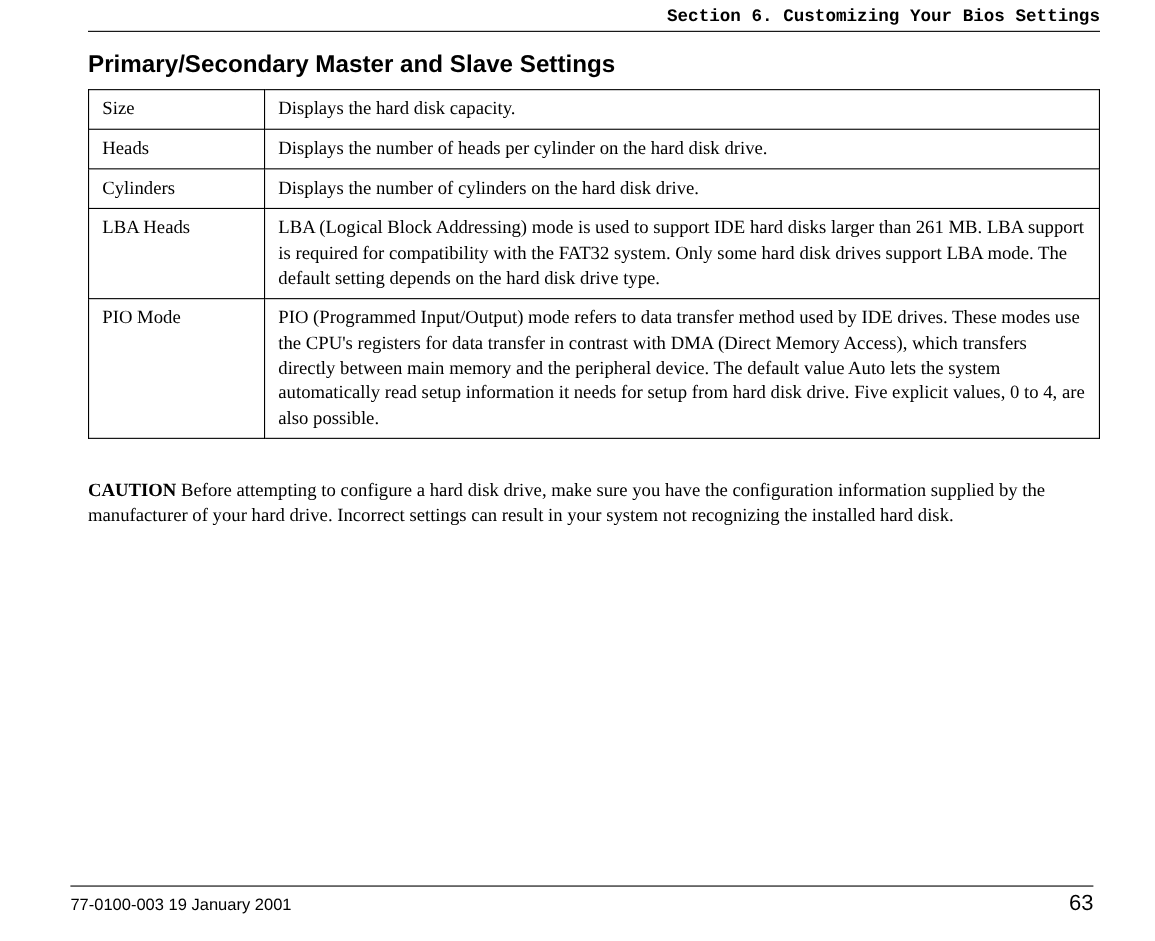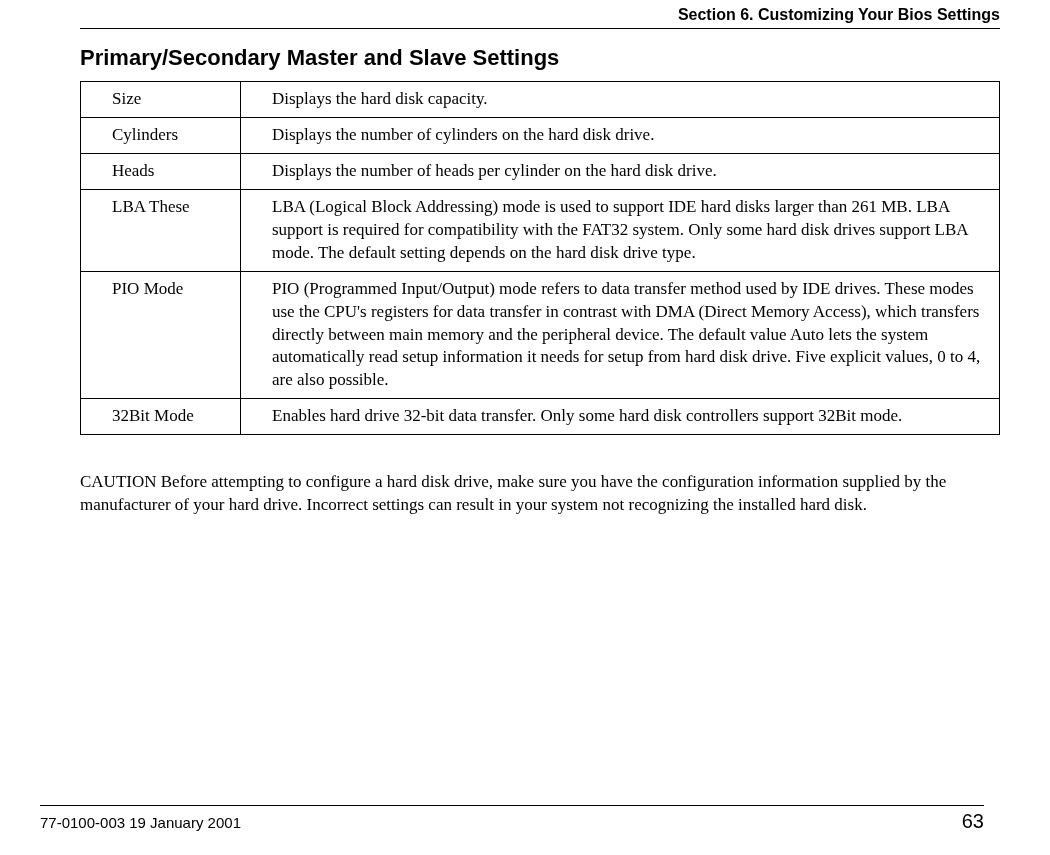--- a/index.html
+++ b/index.html
@@ -11,21 +11,21 @@
     width: 1050px;
     height: 855px;
     box-sizing: border-box;
     position: relative;
   }
   .page {
     padding: 0 50px 0 80px;
     box-sizing: border-box;
   }
   .running-head {
-    font-family: Liberation Sans, sans-serif;
+    font-family: Liberation Mono, monospace;
     font-stretch: condensed;
     font-weight: bold;
     text-align: right;
     font-size: 16px;
     padding-top: 6px;
     padding-bottom: 4px;
   }
   .hr-top {
     border: none;
     border-top: 1.5px solid #000;
@@ -40,38 +40,38 @@
   }
   table.settings {
     width: 100%;
     border-collapse: collapse;
     table-layout: fixed;
     font-size: 17px;
     line-height: 1.35;
   }
   table.settings td {
     border: 1px solid #000;
-    padding: 6px 10px 6px 31px;
+    padding: 6px 10px 6px 12px;
     vertical-align: top;
   }
   table.settings col.c1 { width: 160px; }
   .caution-block {
     margin-top: 36px;
     font-size: 17px;
     line-height: 1.35;
   }
   .caution-label {
-    font-weight: normal;
+    font-weight: bold;
   }
   .footer {
     position: absolute;
     left: 0;
-    right: 16px;
+    right: 6px;
     bottom: 22px;
-    padding: 0 50px 0 40px;
+    padding: 0 50px 0 64px;
     box-sizing: border-box;
   }
   .footer-rule {
     border: none;
     border-top: 1.5px solid #000;
     margin: 0 0 4px 0;
   }
   .footer-row {
     display: flex;
     justify-content: space-between;
@@ -100,38 +100,34 @@
     <colgroup>
         <col class="c1">
         <col>
       </colgroup>
     <tbody>
       <tr>
         <td>Size</td>
         <td>Displays the hard disk capacity.</td>
       </tr>
       <tr>
+        <td>Heads</td>
+        <td>Displays the number of heads per cylinder on the hard disk drive.</td>
+      </tr>
+      <tr>
         <td>Cylinders</td>
         <td>Displays the number of cylinders on the hard disk drive.</td>
       </tr>
       <tr>
-        <td>Heads</td>
-        <td>Displays the number of heads per cylinder on the hard disk drive.</td>
-      </tr>
-      <tr>
-        <td>LBA These</td>
+        <td>LBA Heads</td>
         <td>LBA (Logical Block Addressing) mode is used to support IDE hard disks larger than 261 MB. LBA support is required for compatibility with the FAT32 system. Only some hard disk drives support LBA mode. The default setting depends on the hard disk drive type.</td>
       </tr>
       <tr>
         <td>PIO Mode</td>
         <td>PIO (Programmed Input/Output) mode refers to data transfer method used by IDE drives. These modes use the CPU's registers for data transfer in contrast with DMA (Direct Memory Access), which transfers directly between main memory and the peripheral device. The default value Auto lets the system automatically read setup information it needs for setup from hard disk drive. Five explicit values, 0 to 4, are also possible.</td>
-      </tr>
-      <tr>
-        <td>32Bit Mode</td>
-        <td>Enables hard drive 32-bit data transfer. Only some hard disk controllers support 32Bit mode.</td>
       </tr>
     </tbody>
   </table>
 
   <p class="caution-block">
     <span class="caution-label">CAUTION</span><span>  Before attempting to configure a hard disk drive, make sure you have the configuration information supplied by the manufacturer of your hard drive.  Incorrect settings can result in your system not recognizing the installed hard disk.</span>
   </p>
 </div>
 
 <div class="footer">

